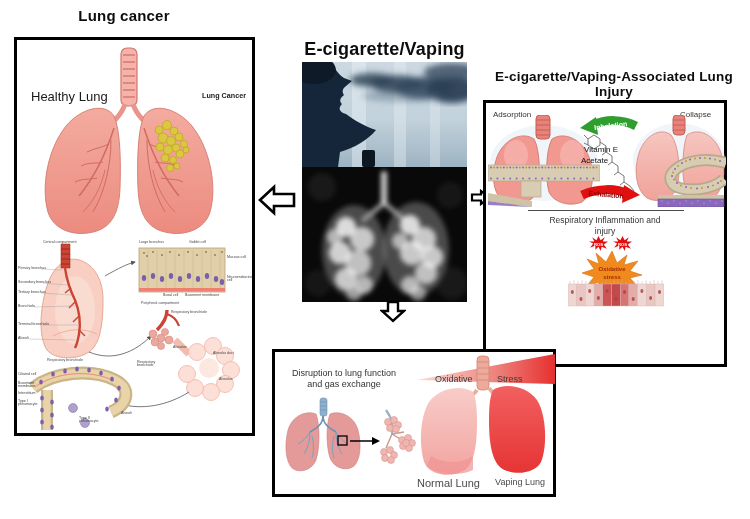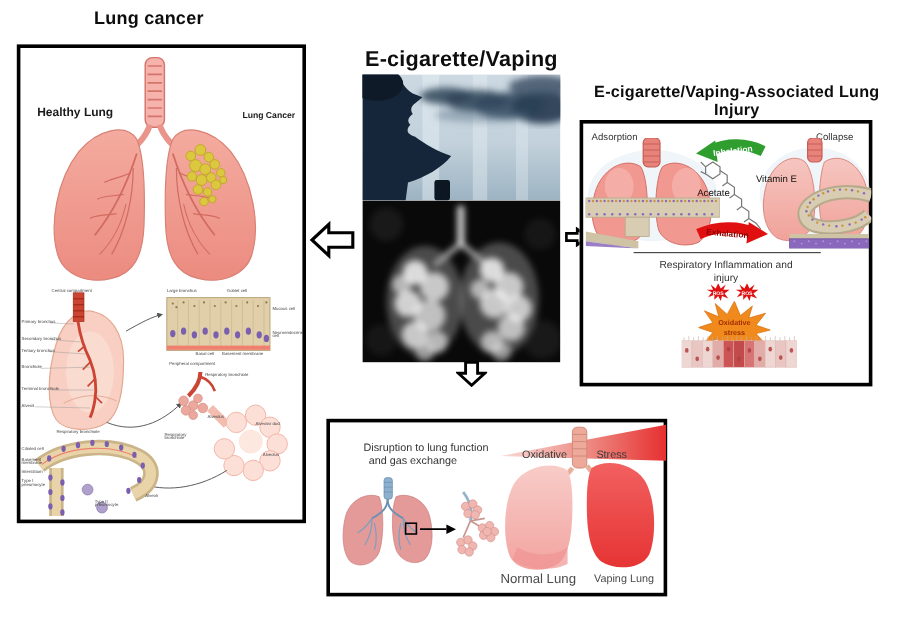--- a/index.html
+++ b/index.html
@@ -72,21 +72,21 @@
             <circle cx="151" cy="110" r="4.5"></circle>
           <circle cx="159" cy="108" r="4"></circle>
             <circle cx="148" cy="118" r="4"></circle>
             <circle cx="156" cy="120" r="3.5"></circle>
           <circle cx="163" cy="114" r="4"></circle>
             <circle cx="169" cy="110" r="3"></circle>
             <circle cx="153" cy="128" r="3.5"></circle>
           <circle cx="160" cy="126" r="3"></circle>
         </g>
       </svg>
-      <span class="lbl" style="left:14px;top:49px;font-size:10px;font-weight:bold">Healthy Lung</span>
+      <span class="lbl" style="left:14px;top:49px;font-size:13px;font-weight:normal">Healthy Lung</span>
       <span class="lbl" style="left:185px;top:51px;font-size:7.2px;font-weight:bold">Lung Cancer</span>
     </div>
 
     <div class="abs" style="left:0;top:200px;width:235px;height:193px">
       <svg width="235" height="193" viewBox="0 0 235 193">
         <defs>
           <marker id="ah" markerWidth="6" markerHeight="6" refX="5" refY="3" orient="auto">
             <path d="M0,0 L6,3 L0,6 Z" fill="#555"></path>
           </marker>
         </defs>
@@ -320,21 +320,21 @@
   <svg class="abs" style="left:380px;top:300px" width="26" height="23" viewBox="0 0 26 23">
     <polygon points="8,2 18,2 18,11 24,11 13,21 2,11 8,11" fill="#fff" stroke="#000" stroke-width="2.4"></polygon>
   </svg>
 
   <svg class="abs" style="left:469px;top:189px" width="24" height="17" viewBox="0 0 24 17">
     <polygon points="3,5.5 12,5.5 12,2 21,8.5 12,15 12,11.5 3,11.5" fill="#fff" stroke="#000" stroke-width="2.2"></polygon>
   </svg>
 
   <div class="ttl" style="left:476px;top:69px;width:276px;font-size:13.5px">E-cigarette/Vaping-Associated Lung Injury</div>
 
-  <div class="panel" style="left:483px;top:100px;width:244px;height:222px">
+  <div class="panel" style="left:483px;top:100px;width:244px;height:267px">
     <span class="lbl" style="left:7px;top:7px;font-size:8px;color:#333">Adsorption</span>
     <span class="lbl" style="left:194px;top:7px;font-size:8px;color:#333">Collapse</span>
 
     <div class="abs" style="left:2px;top:12px">
       <svg width="112" height="92" viewBox="0 0 112 92">
         <ellipse cx="56" cy="48" rx="54" ry="38" fill="#e4edf4" opacity=".55"></ellipse>
         <rect x="48" y="0" width="14" height="24" rx="4" fill="#e8837b" stroke="#c65e56" stroke-width="1"></rect>
         <g stroke="#c65e56" stroke-width="1">
             <line x1="48" y1="5" x2="62" y2="5"></line>
             <line x1="48" y1="10" x2="62" y2="10"></line>
@@ -491,21 +491,21 @@
           <path d="M2,6 L6,10"></path>
             <path d="M2,14 L6,16"></path>
           <path d="M18,13 L24,17 L24,23 L30,27 L30,33 L36,37 L36,43 L42,47 L42,53 L48,57 L52,62"></path>
           <path d="M24,23 L20,26"></path>
             <path d="M30,33 L26,36"></path>
             <path d="M36,43 L32,46"></path>
             <path d="M42,53 L38,56"></path>
         </g>
       </svg>
     </div>
-    <span class="lbl" style="left:116px;top:42px;width:62px;text-align:right;font-size:8px;color:#111">Vitamin E</span>
+    <span class="lbl" style="left:98px;top:42px;width:62px;text-align:left;font-size:8px;color:#111">Vitamin E</span>
     <span class="lbl" style="left:95px;top:53px;width:62px;text-align:left;font-size:8px;color:#111">Acetate</span>
 
     <div class="abs" style="left:92px;top:80px">
       <svg width="62" height="24" viewBox="0 0 62 24">
         <path d="M4,12 C20,5 38,5 50,11" stroke="#e01010" stroke-width="9" fill="none"></path>
         <polygon points="46,2 62,12 44,20" fill="#e01010"></polygon>
         <text x="28" y="14" text-anchor="middle" font-size="7" font-weight="bold" fill="#8a0000" transform="rotate(5 28 14)">Exhalation</text>
       </svg>
     </div>
 
@@ -588,21 +588,21 @@
           <ellipse cx="73.9" cy="12" rx="1.5" ry="2"></ellipse>
             <ellipse cx="82.6" cy="19" rx="1.5" ry="2"></ellipse>
           <ellipse cx="91.5" cy="13" rx="1.5" ry="2"></ellipse>
         </g>
       </svg>
     </div>
   </div>
 
 
   <div class="panel" style="left:272px;top:349px;width:284px;height:148px">
-    <div class="lbl" style="left:6px;top:16px;width:126px;text-align:right;font-size:9px;color:#333">Disruption to lung function</div>
+    <div class="lbl" style="left:6px;top:16px;width:126px;text-align:center;font-size:9px;color:#333">Disruption to lung function</div>
     <div class="lbl" style="left:6px;top:27px;width:126px;text-align:center;font-size:9px;color:#333">and gas exchange</div>
 
     <div class="abs" style="left:5px;top:44px">
       <svg width="138" height="84" viewBox="0 0 138 84">
         <rect x="40" y="2" width="7" height="18" rx="2.5" fill="#8fb0cc" stroke="#6a90b4" stroke-width=".6"></rect>
         <g stroke="#6a90b4" stroke-width=".6">
             <line x1="40" y1="6" x2="47" y2="6"></line>
             <line x1="40" y1="10" x2="47" y2="10"></line>
             <line x1="40" y1="14" x2="47" y2="14"></line>
           </g>

